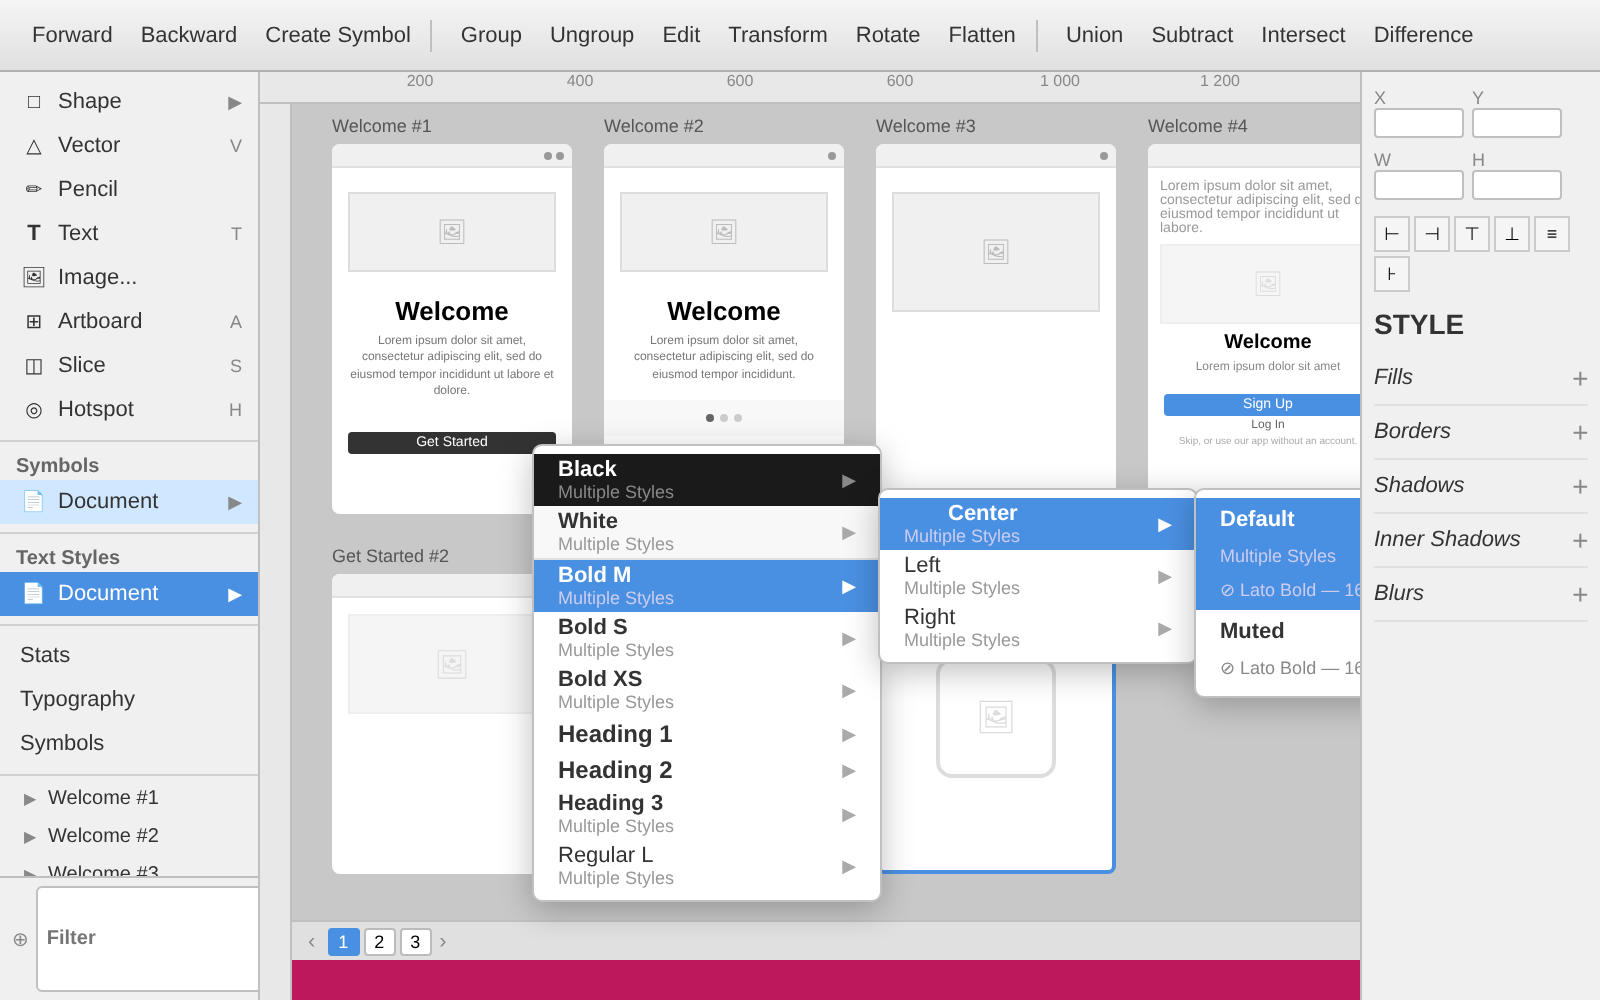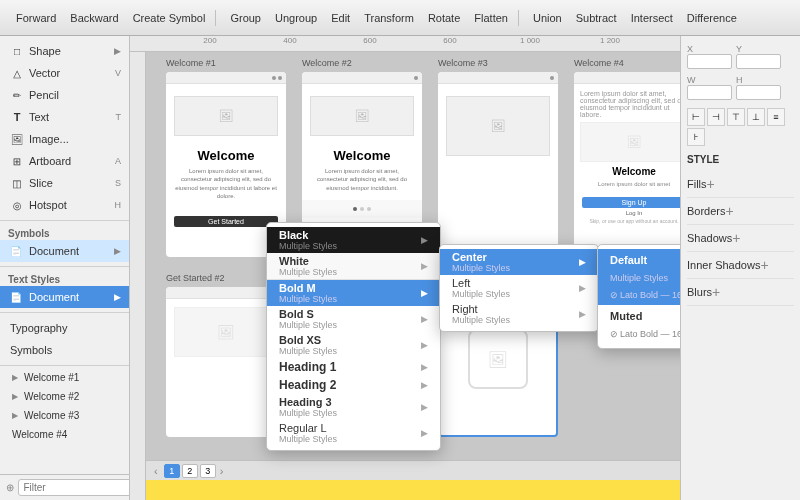--- a/index.html
+++ b/index.html
@@ -126,28 +126,29 @@
       border-top: 1px solid #c0c0c0;
       display: flex;
       align-items: center;
       gap: 4px;
     }
     .filter-input {
       flex: 1;
       font-size: 10px;
       border: 1px solid #c0c0c0;
       border-radius: 3px;
-      padding: 2px 4px;
+      padding: 20px 4px;
       background: white;
+      font-weight: bold;
     }
 
     
     .canvas-area {
       flex: 1;
-      background: #fde047;
+      background: #be185d;
       position: relative;
       overflow: hidden;
     }
     .ruler-h {
       height: 16px;
       background: #e8e8e8;
       border-bottom: 1px solid #c0c0c0;
       position: relative;
       overflow: hidden;
     }
@@ -304,35 +305,37 @@
     }
     .rs-field {
       width: 45px;
       border: 1px solid #c0c0c0;
       border-radius: 2px;
       padding: 1px 3px;
       font-size: 10px;
       background: white;
     }
     .rs-style-header {
-      font-size: 10px;
+      font-size: 14px;
       font-weight: 600;
       color: #333;
       margin-bottom: 6px;
       display: flex;
       align-items: center;
       justify-content: space-between;
     }
     .rs-style-row {
       display: flex;
       align-items: center;
+      justify-content: space-between;
       padding: 5px 0;
       border-bottom: 1px solid #e0e0e0;
       font-size: 11px;
       color: #333;
+      font-style: italic;
     }
     .rs-plus {
       color: #888;
       font-size: 14px;
       cursor: pointer;
     }
 
     
     .context-menu-overlay {
       position: absolute;
@@ -484,20 +487,23 @@
       <div class="sidebar-section-label">Text Styles</div>
       <div class="sidebar-item active">
         <span class="icon">📄</span>
         <span>Document</span>
         <span class="arrow" style="color:white;">▶</span>
       </div>
     </div>
 
     <div class="sidebar-section">
       <div class="sidebar-item">
+        <span>Stats</span>
+      </div>
+      <div class="sidebar-item">
         <span>Typography</span>
       </div>
       <div class="sidebar-item">
         <span>Symbols</span>
       </div>
     </div>
 
     <div class="sidebar-layers">
       <div class="sidebar-layer-item">
         <span class="expand-arrow">▶</span>
@@ -743,21 +749,21 @@
               <div class="cm-subtitle">Multiple Styles</div>
             </div>
             <span class="cm-arrow">▶</span>
           </div>
 
         </div>
 
         <div class="context-menu menu2">
           <div class="cm-item highlighted">
             <div>
-              <div style="font-weight:600;">Center</div>
+              <div style="font-weight:600;margin-left:22px;">Center</div>
               <div class="cm-subtitle" style="color:#cce;">Multiple Styles</div>
             </div>
             <span class="cm-arrow" style="color:white;">▶</span>
           </div>
           <div class="cm-item">
             <div>
               <div>Left</div>
               <div class="cm-subtitle">Multiple Styles</div>
             </div>
             <span class="cm-arrow">▶</span>

